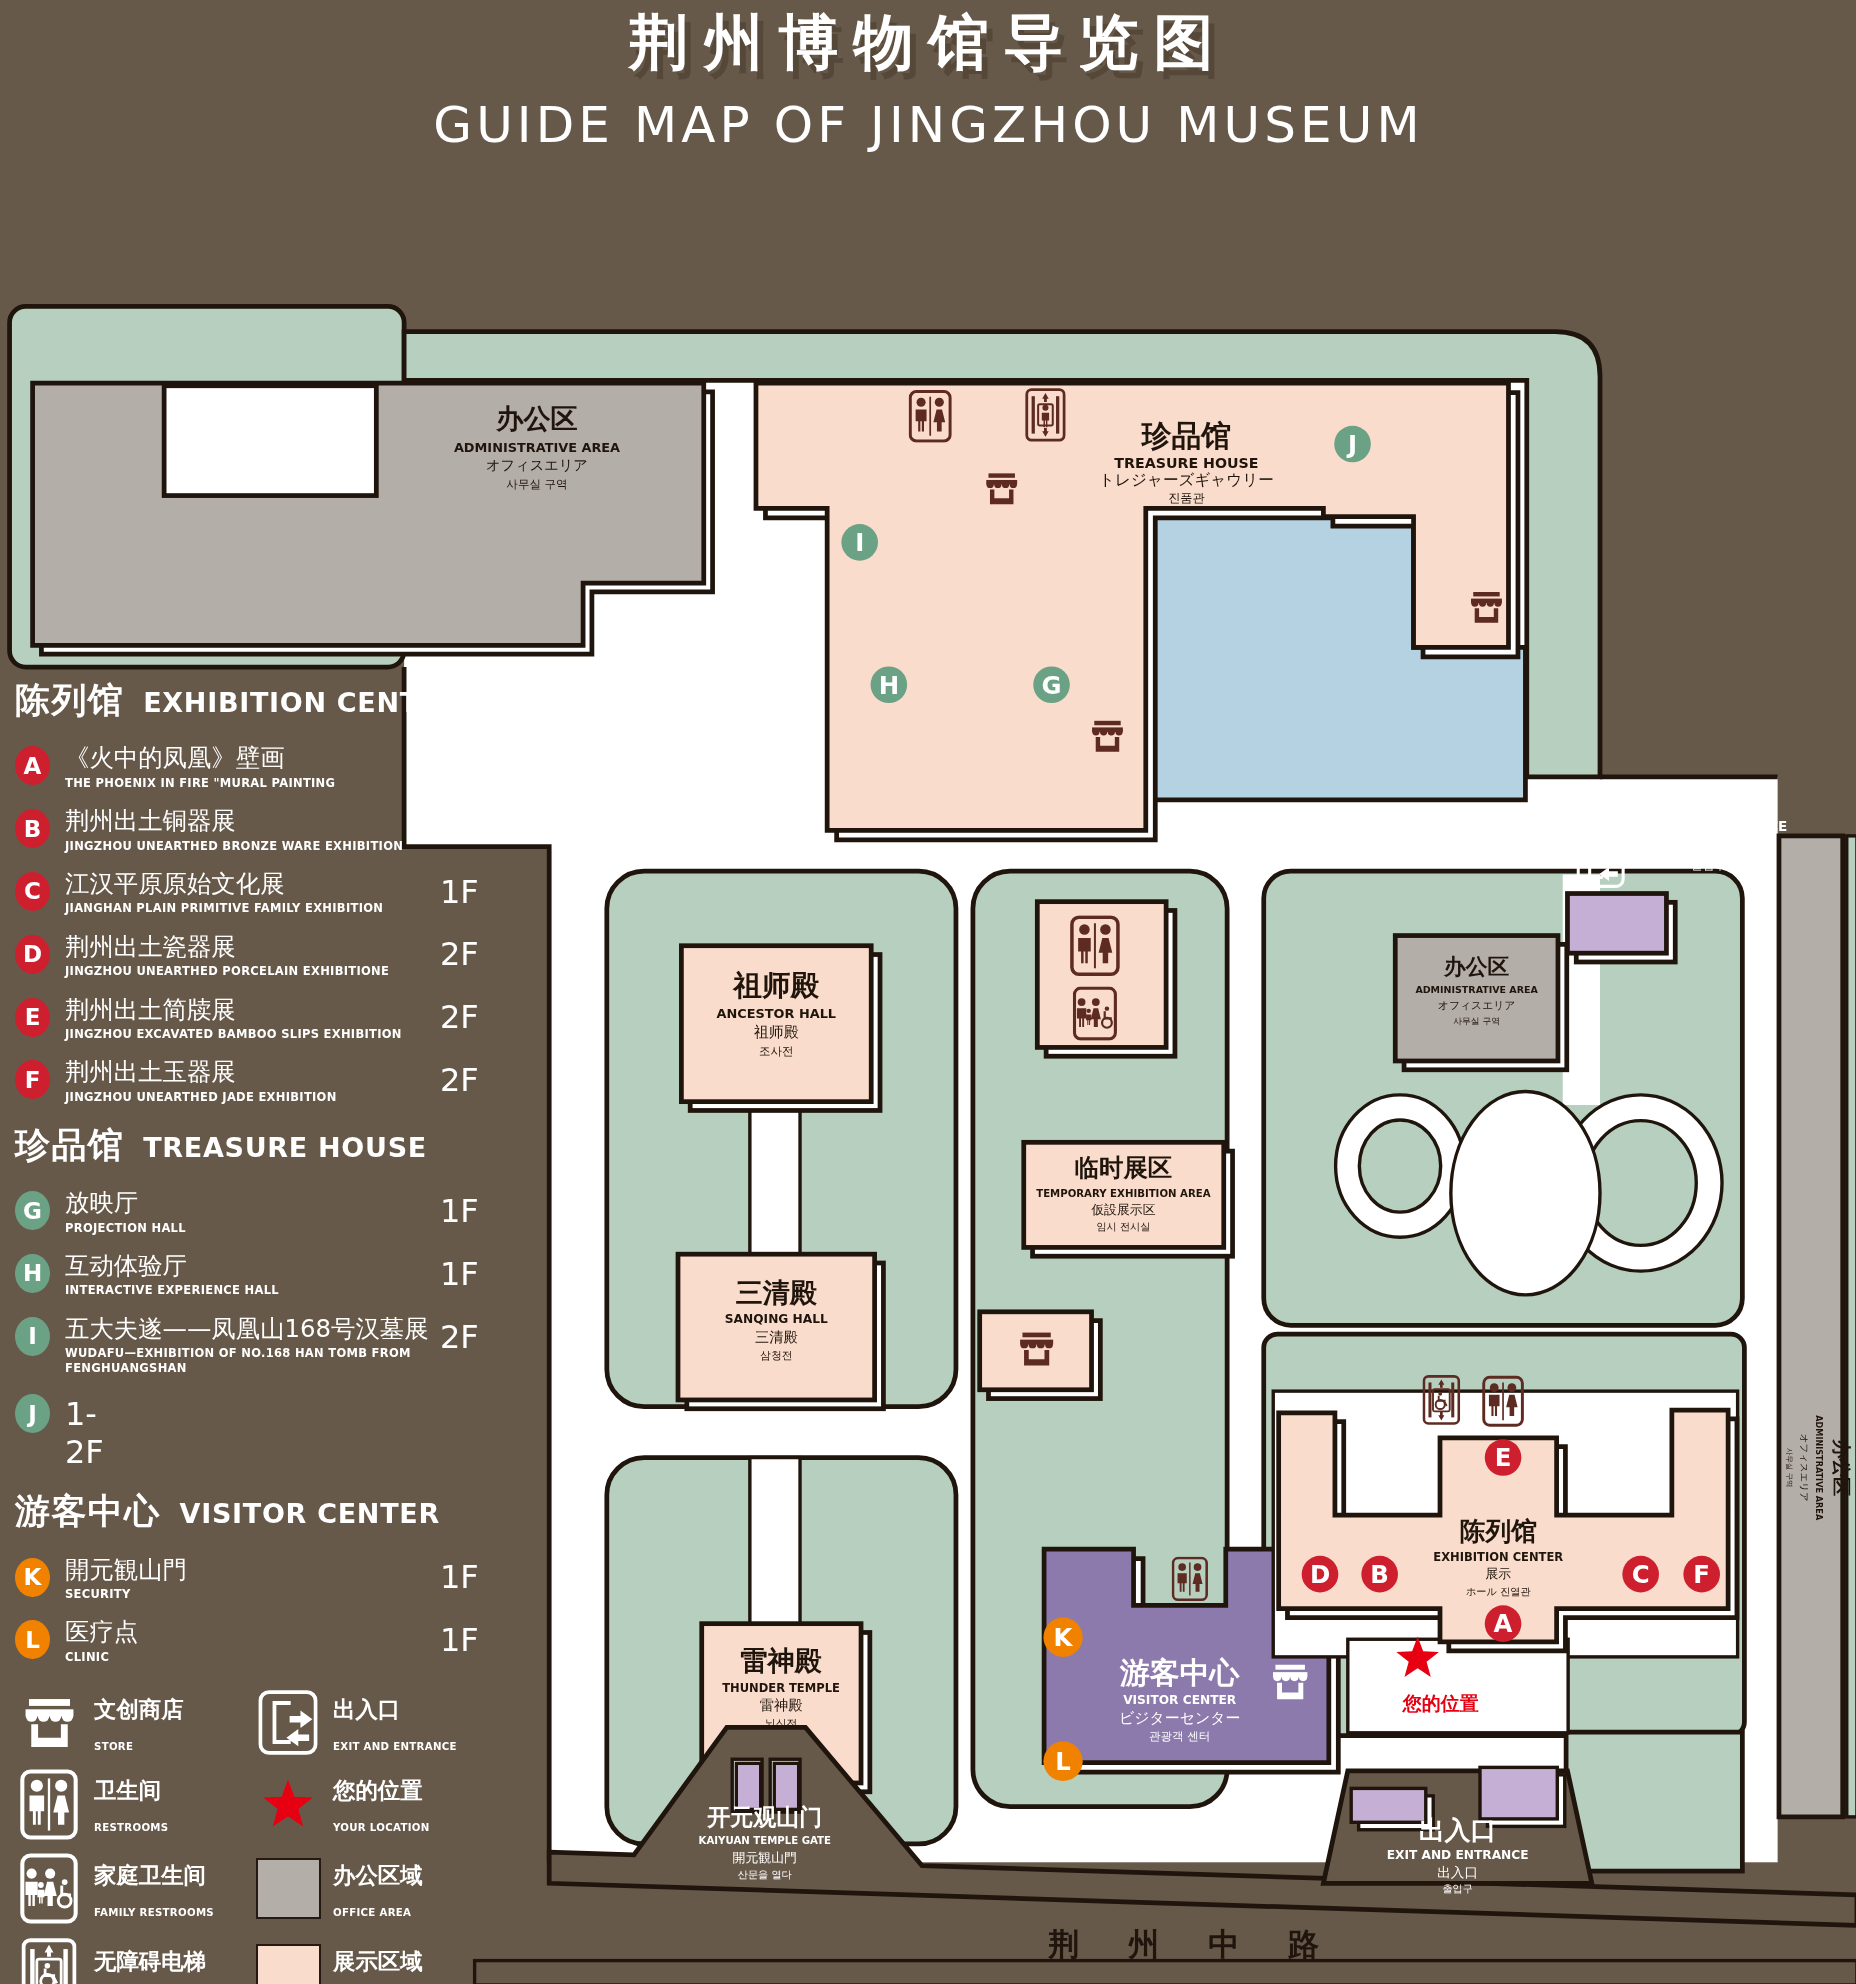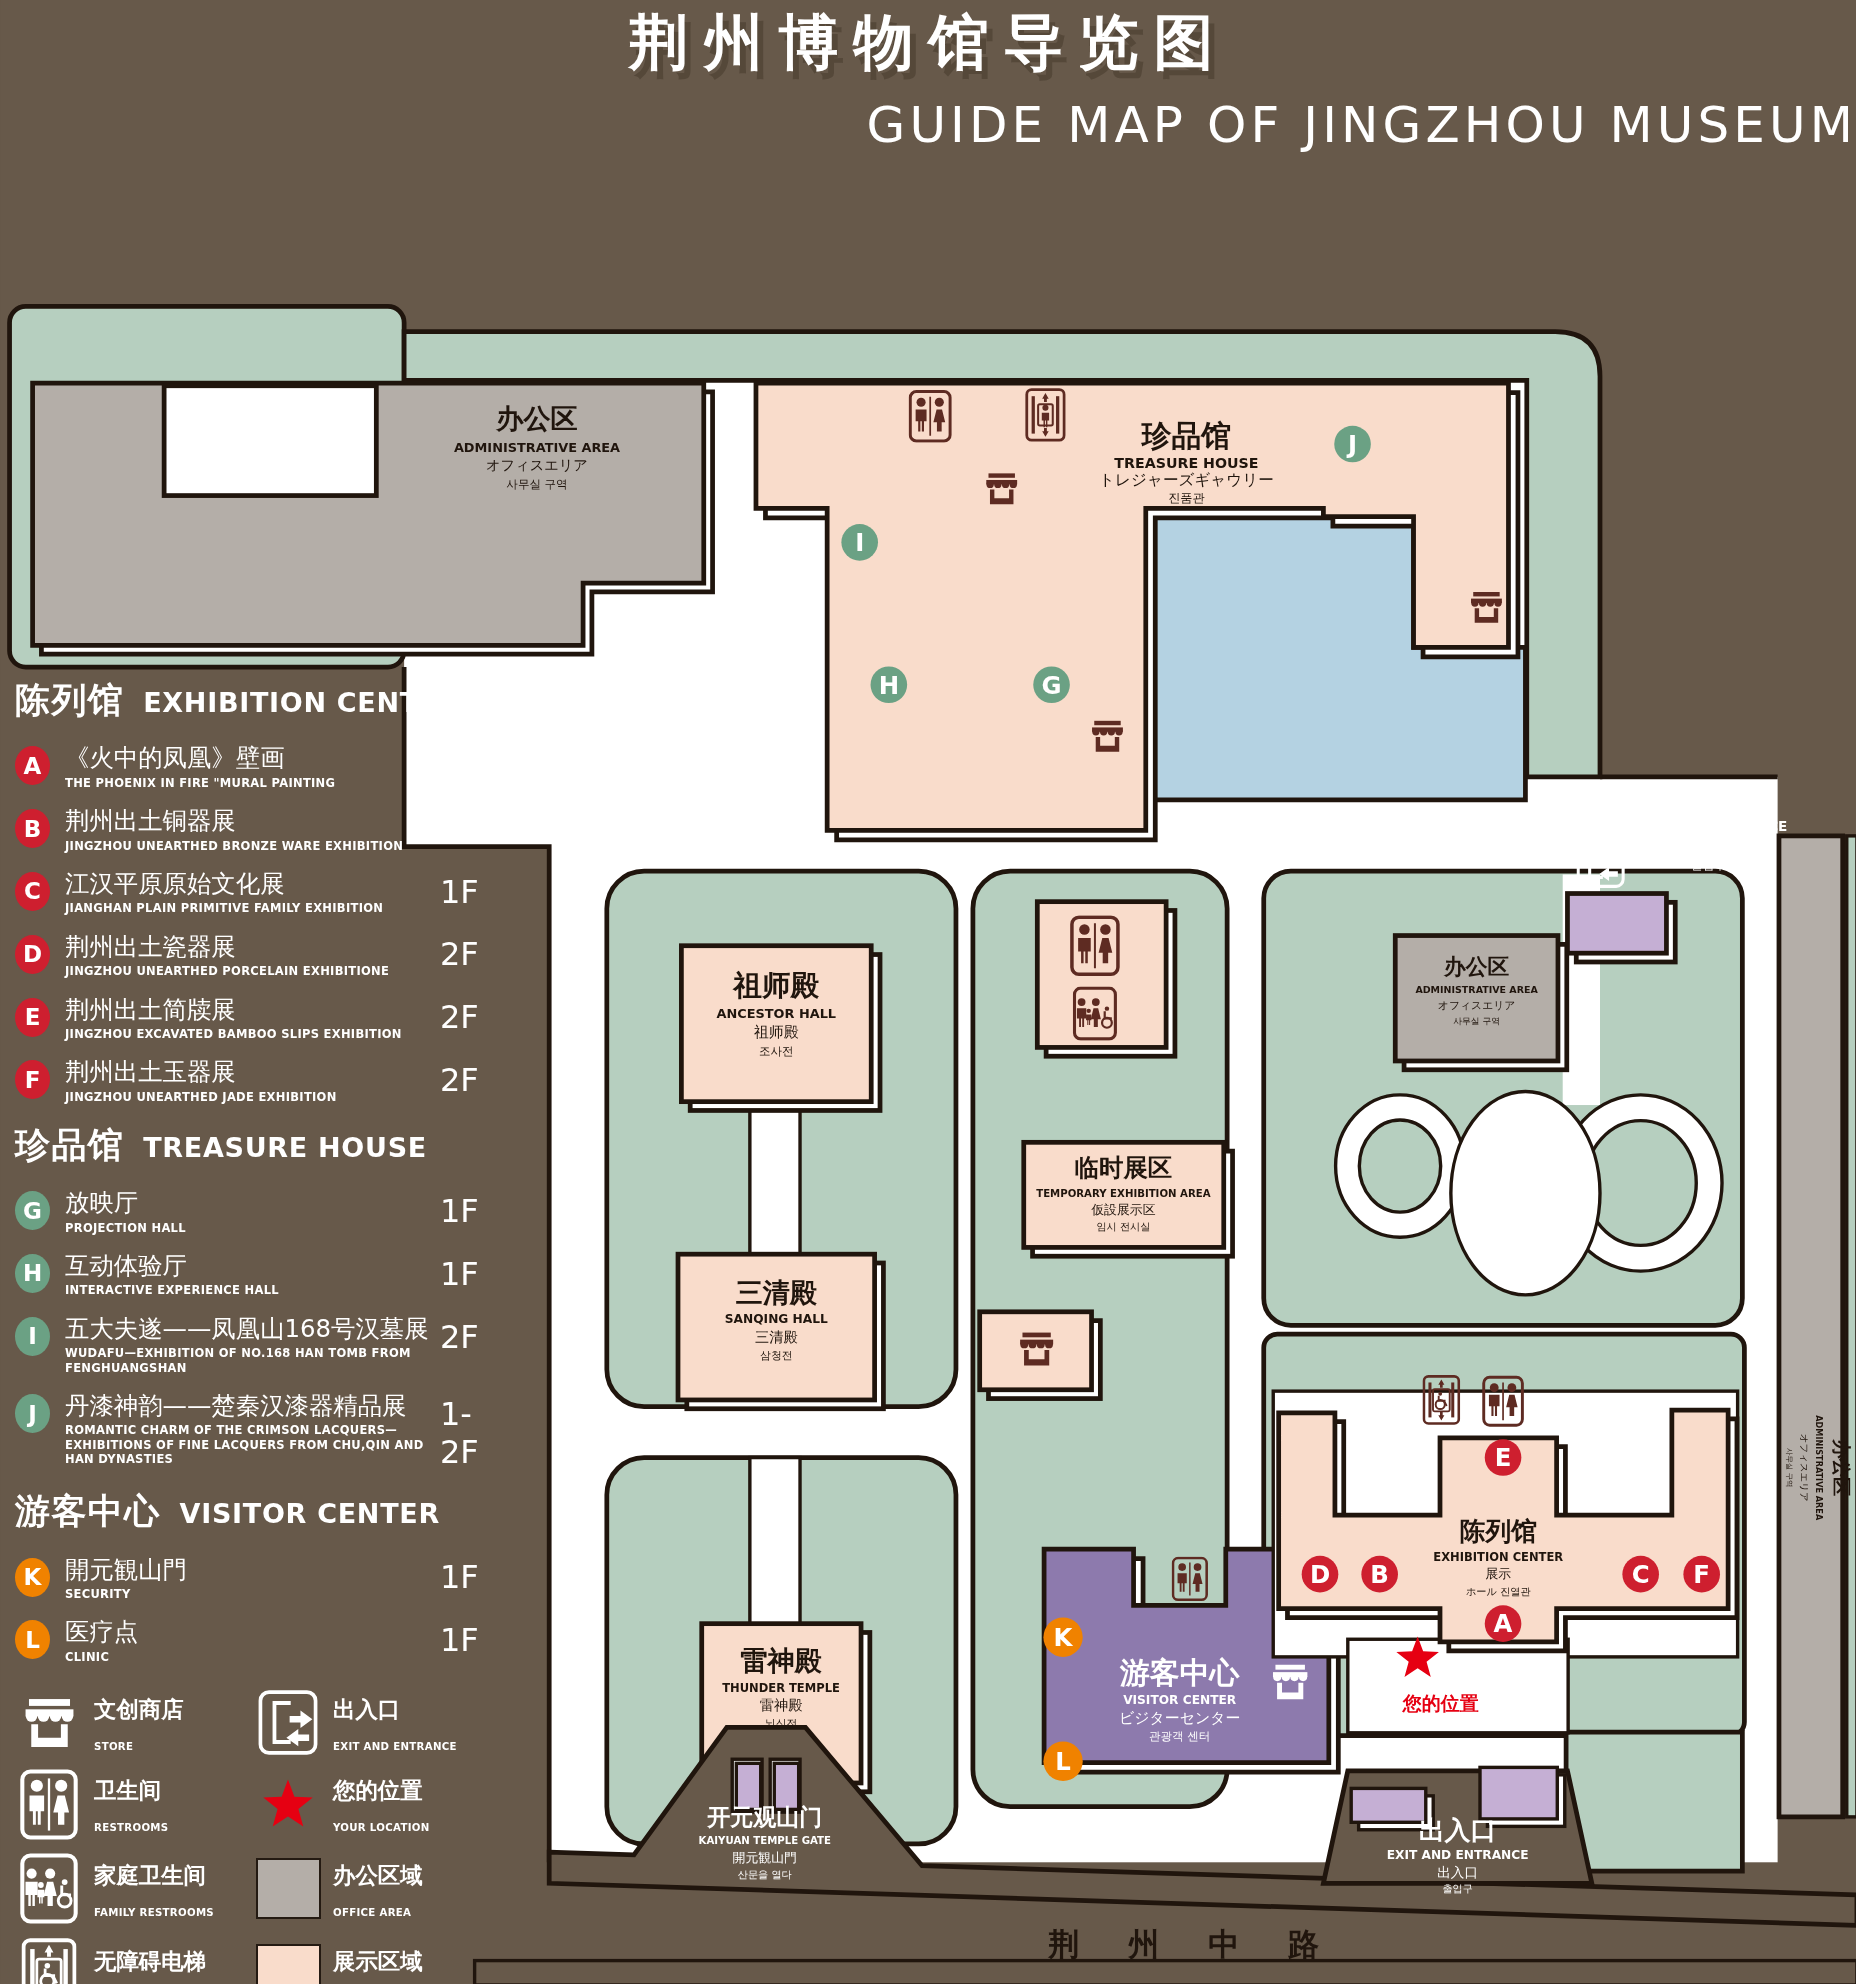--- a/index.html
+++ b/index.html
@@ -2,21 +2,21 @@
 <html style="font-size:11px"><head>
 <meta charset="utf-8">
 <style>
   html,body{margin:0;padding:0;background:#67594a;}
   .stage{position:relative;width:1857px;height:1985px;background:#67594a;overflow:hidden;
          font-family:"DejaVu Sans","Liberation Sans",sans-serif;}
   
   .hdr{position:absolute;left:0;top:0;width:100%;text-align:center;color:#fff;}
   .hdr-zh{font-size:60px;font-weight:900;letter-spacing:15px;margin-top:2.7px;
           text-shadow:6.1px 7.5px 0 rgba(44,32,20,.30);}
-  .hdr-en{font-size:50px;font-weight:500;letter-spacing:4.1px;margin-top:12.2px;text-align:right;}
+  .hdr-en{font-size:50px;font-weight:500;letter-spacing:4.1px;margin-top:12.2px;}
   
   svg.map{position:absolute;left:0;top:0;}
   .ol{stroke:#20150d;stroke-width:7;}
   .ol5{stroke:#20150d;stroke-width:5;}
   text{font-family:"DejaVu Sans","Liberation Sans",sans-serif;}
   .tk{fill:#20150d;text-anchor:middle;}
   .tw{fill:#ffffff;text-anchor:middle;}
   .tr{fill:#e60012;text-anchor:middle;font-weight:700;}
   .mletter{fill:#ffffff;text-anchor:middle;font-weight:700;font-size:36px;}
   
@@ -431,24 +431,20 @@
     <div class="lg-item">
       <div class="badge bg-grn">I</div>
       <div class="lg-text">
           <div class="lg-zh">五大夫遂——凤凰山168号汉墓展</div>
         <div class="lg-en">WUDAFU—EXHIBITION OF NO.168 HAN TOMB FROM FENGHUANGSHAN</div>
         </div>
       <div class="lg-floor">2F</div>
     </div>
     <div class="lg-item">
       <div class="badge bg-grn">J</div>
-      <div class="lg-text">
-          <div class="lg-zh">丹漆神韵——楚秦汉漆器精品展</div>
-        <div class="lg-en">ROMANTIC CHARM OF THE CRIMSON LACQUERS—EXHIBITIONS OF FINE LACQUERS FROM CHU,QIN AND HAN DYNASTIES</div>
-        </div>
       <div class="lg-floor">1-2F</div>
     </div>
 
     <div class="lg-head">
       <span class="h-zh">游客中心</span>
       <span class="h-en">VISITOR CENTER</span>
     </div>
     <div class="lg-item">
       <div class="badge bg-org">K</div>
       <div class="lg-text">

